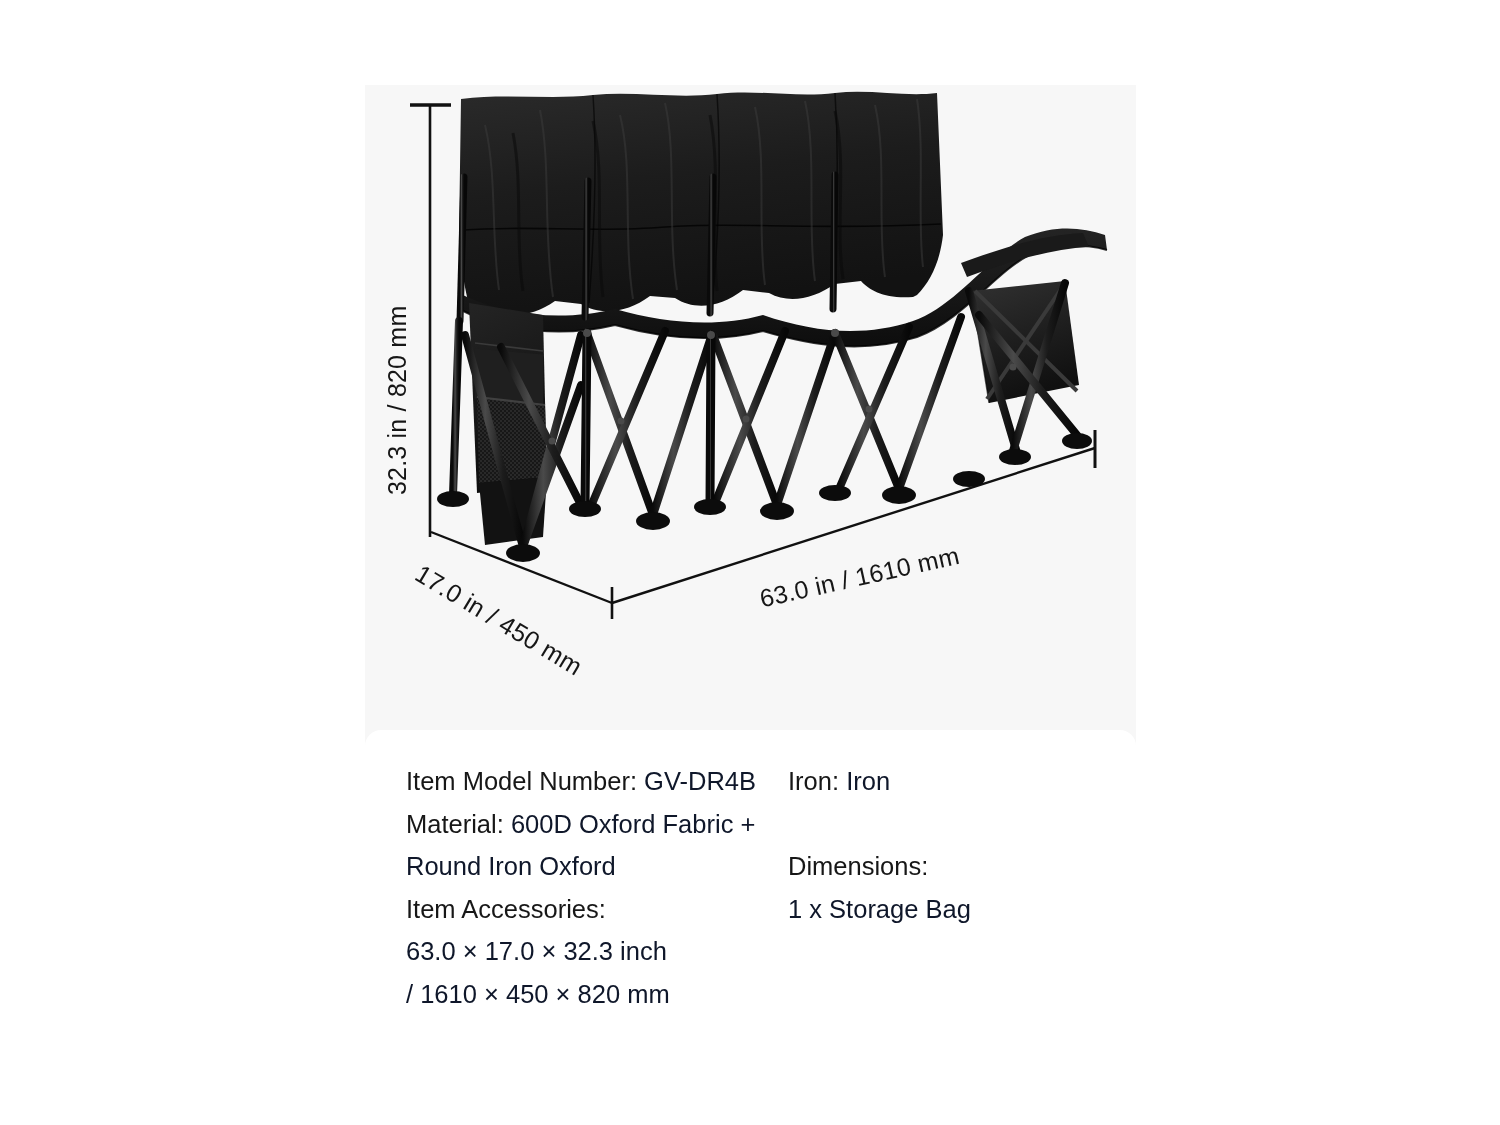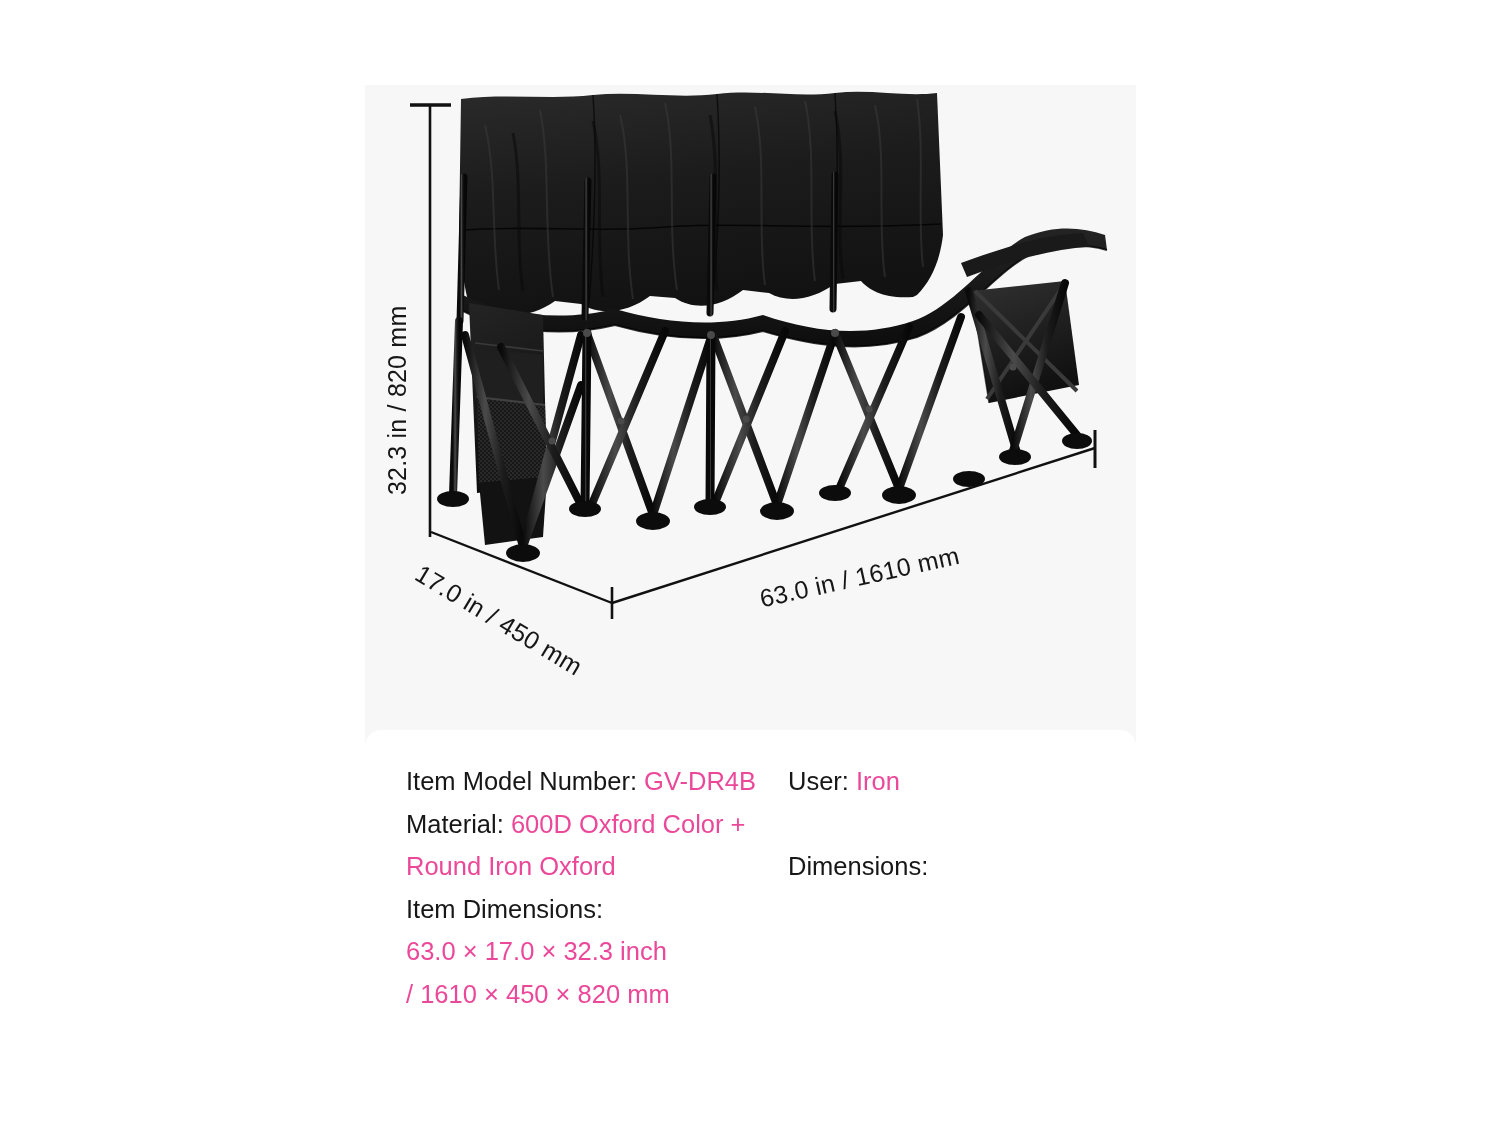--- a/index.html
+++ b/index.html
@@ -89,21 +89,21 @@
   #spec-col-left { left: 41px; width: 360px; }
   #spec-col-right { left: 423px; width: 330px; }
 
   .spec-line {
     font-size: 25.5px;
     line-height: 42.5px;
     color: #171717;
     white-space: nowrap;
   }
 
-  .val { color: #ec4899; margin-top: 36px; }
+  .val { color: #0f172a; margin-top: 36px; }
 
   .spacer-line { height: 42.5px; }
 </style>
 </head>
 <body>
 
 <div id="page">
 
   <div id="product-panel">
 
@@ -316,45 +316,48 @@
 
   <div id="spec-card">
 
     <div class="spec-col" id="spec-col-left">
 
       <div class="spec-line">
         <span>Item Model Number: </span><span class="val">GV-DR4B</span>
       </div>
 
       <div class="spec-line">
-        <span>Material: </span><span class="val">600D Oxford Color +</span>
+        <span>Material: </span><span class="val">600D Oxford Fabric +</span>
       </div>
       <div class="spec-line">
         <span class="val">Round Iron Oxford</span>
       </div>
 
       <div class="spec-line">
-        <span>Item Dimensions:</span>
+        <span>Item Accessories:</span>
       </div>
       <div class="spec-line">
         <span class="val">63.0 × 17.0 × 32.3 inch</span>
       </div>
       <div class="spec-line">
         <span class="val">/ 1610 × 450 × 820 mm</span>
       </div>
     </div>
 
     <div class="spec-col" id="spec-col-right">
 
       <div class="spec-line">
-        <span>User: </span><span class="val">Iron</span>
+        <span>Iron: </span><span class="val">Iron</span>
       </div>
 
 
       <div class="spec-line spacer-line"></div>
 
       <div class="spec-line">
         <span>Dimensions:</span>
+      </div>
+      <div class="spec-line">
+        <span class="val">1 x Storage Bag</span>
       </div>
     </div>
   </div>
 
 </div>
 
 </body></html>

